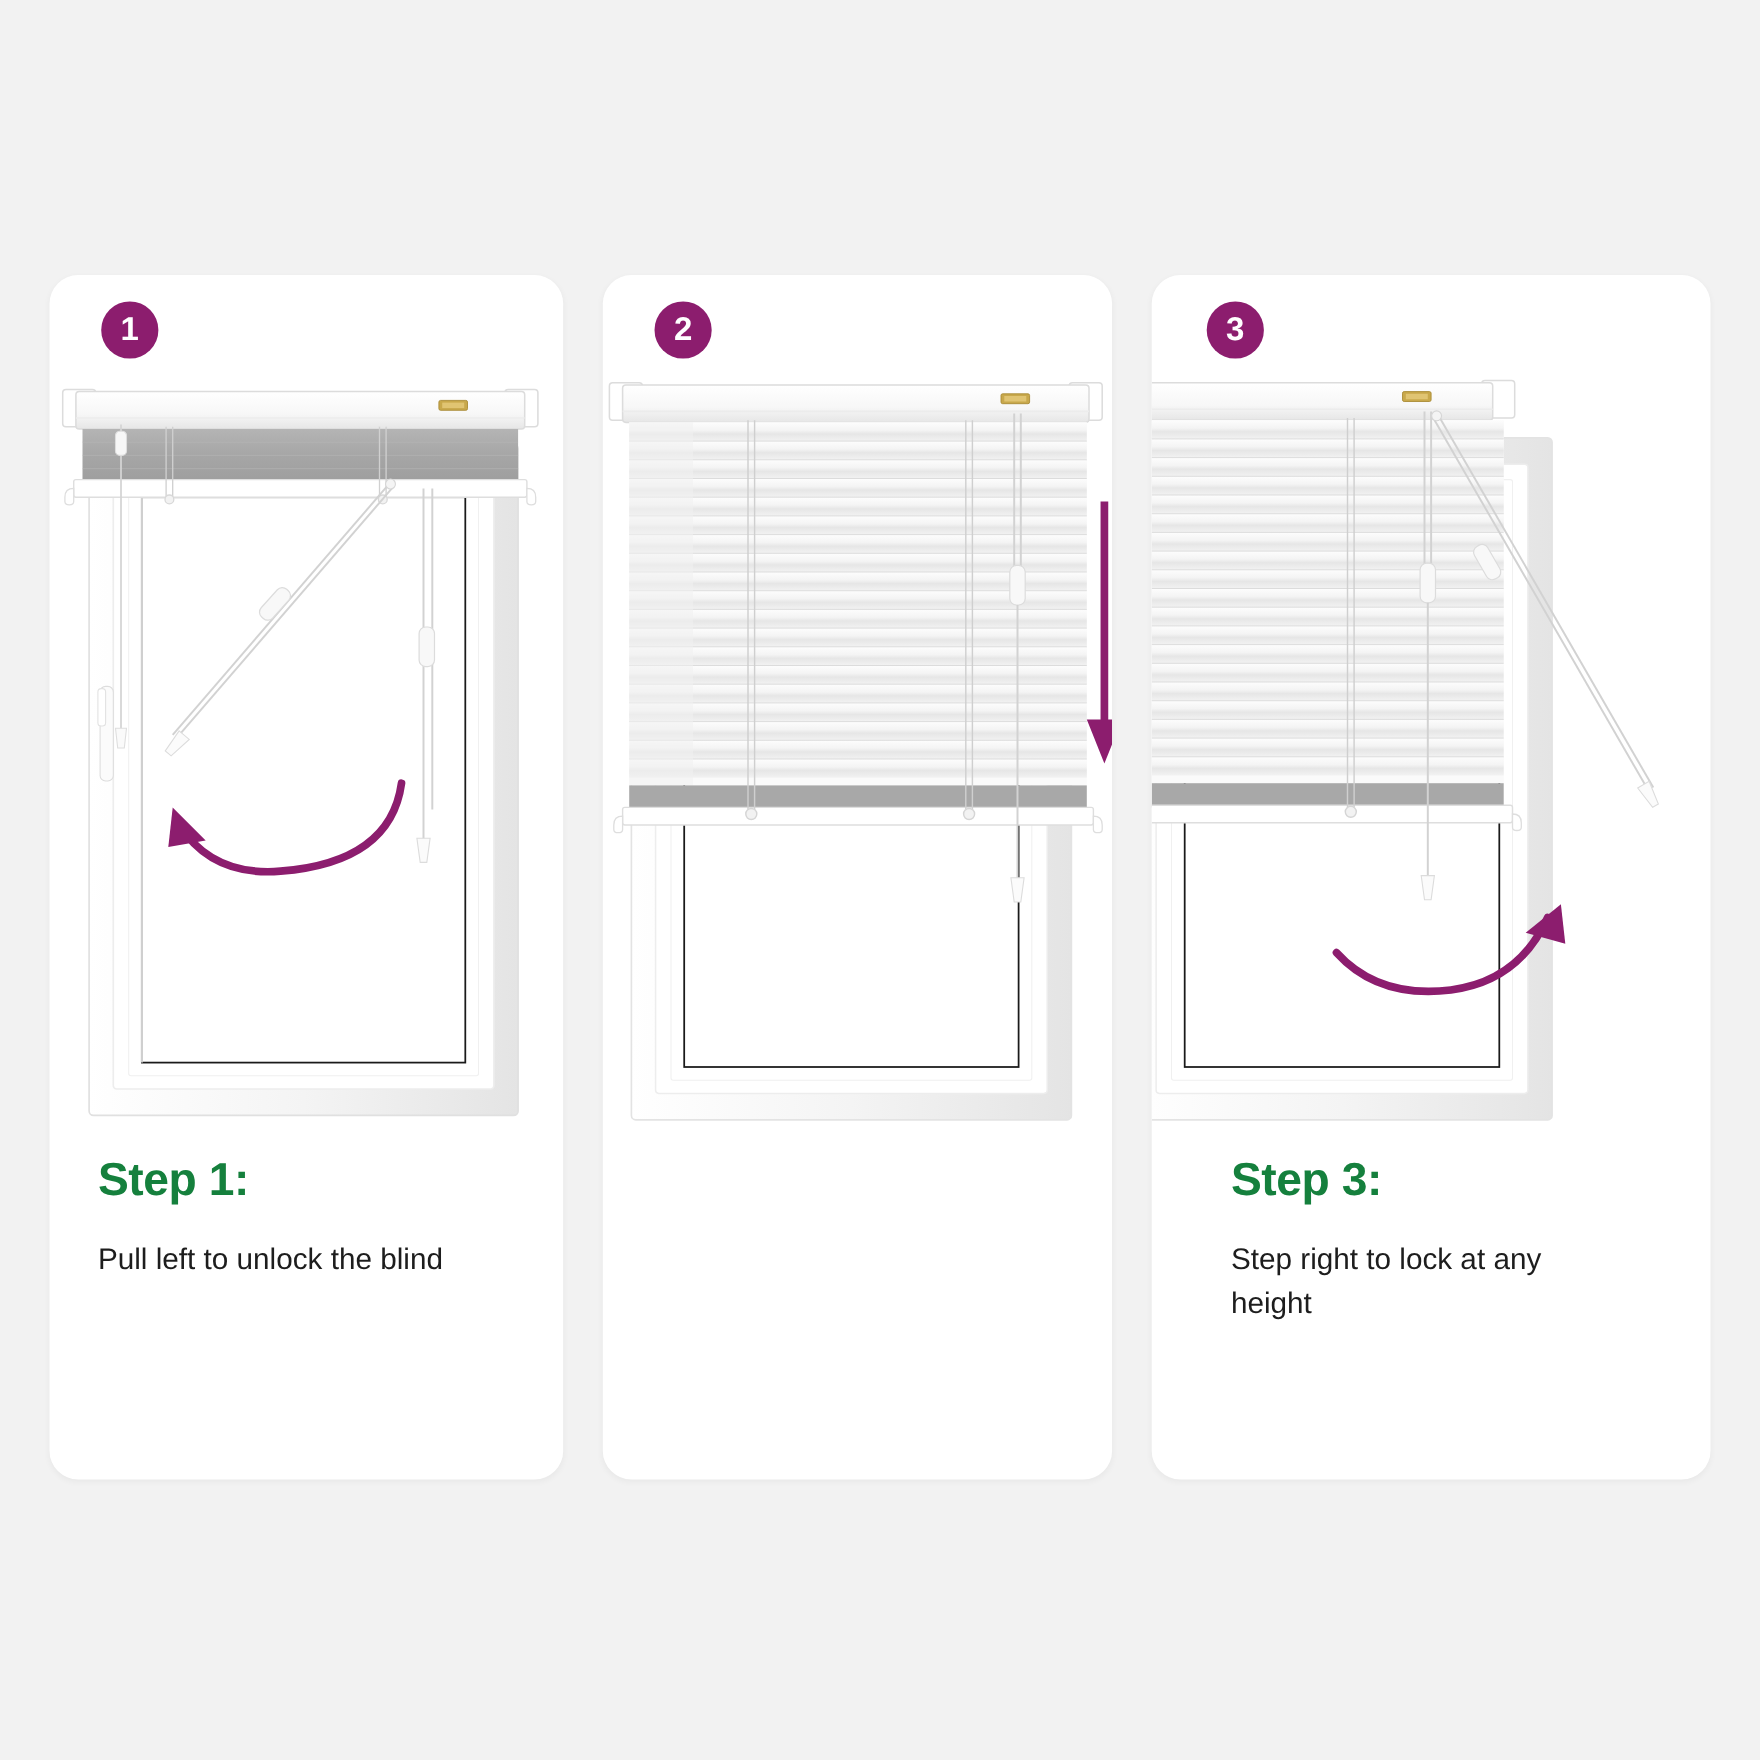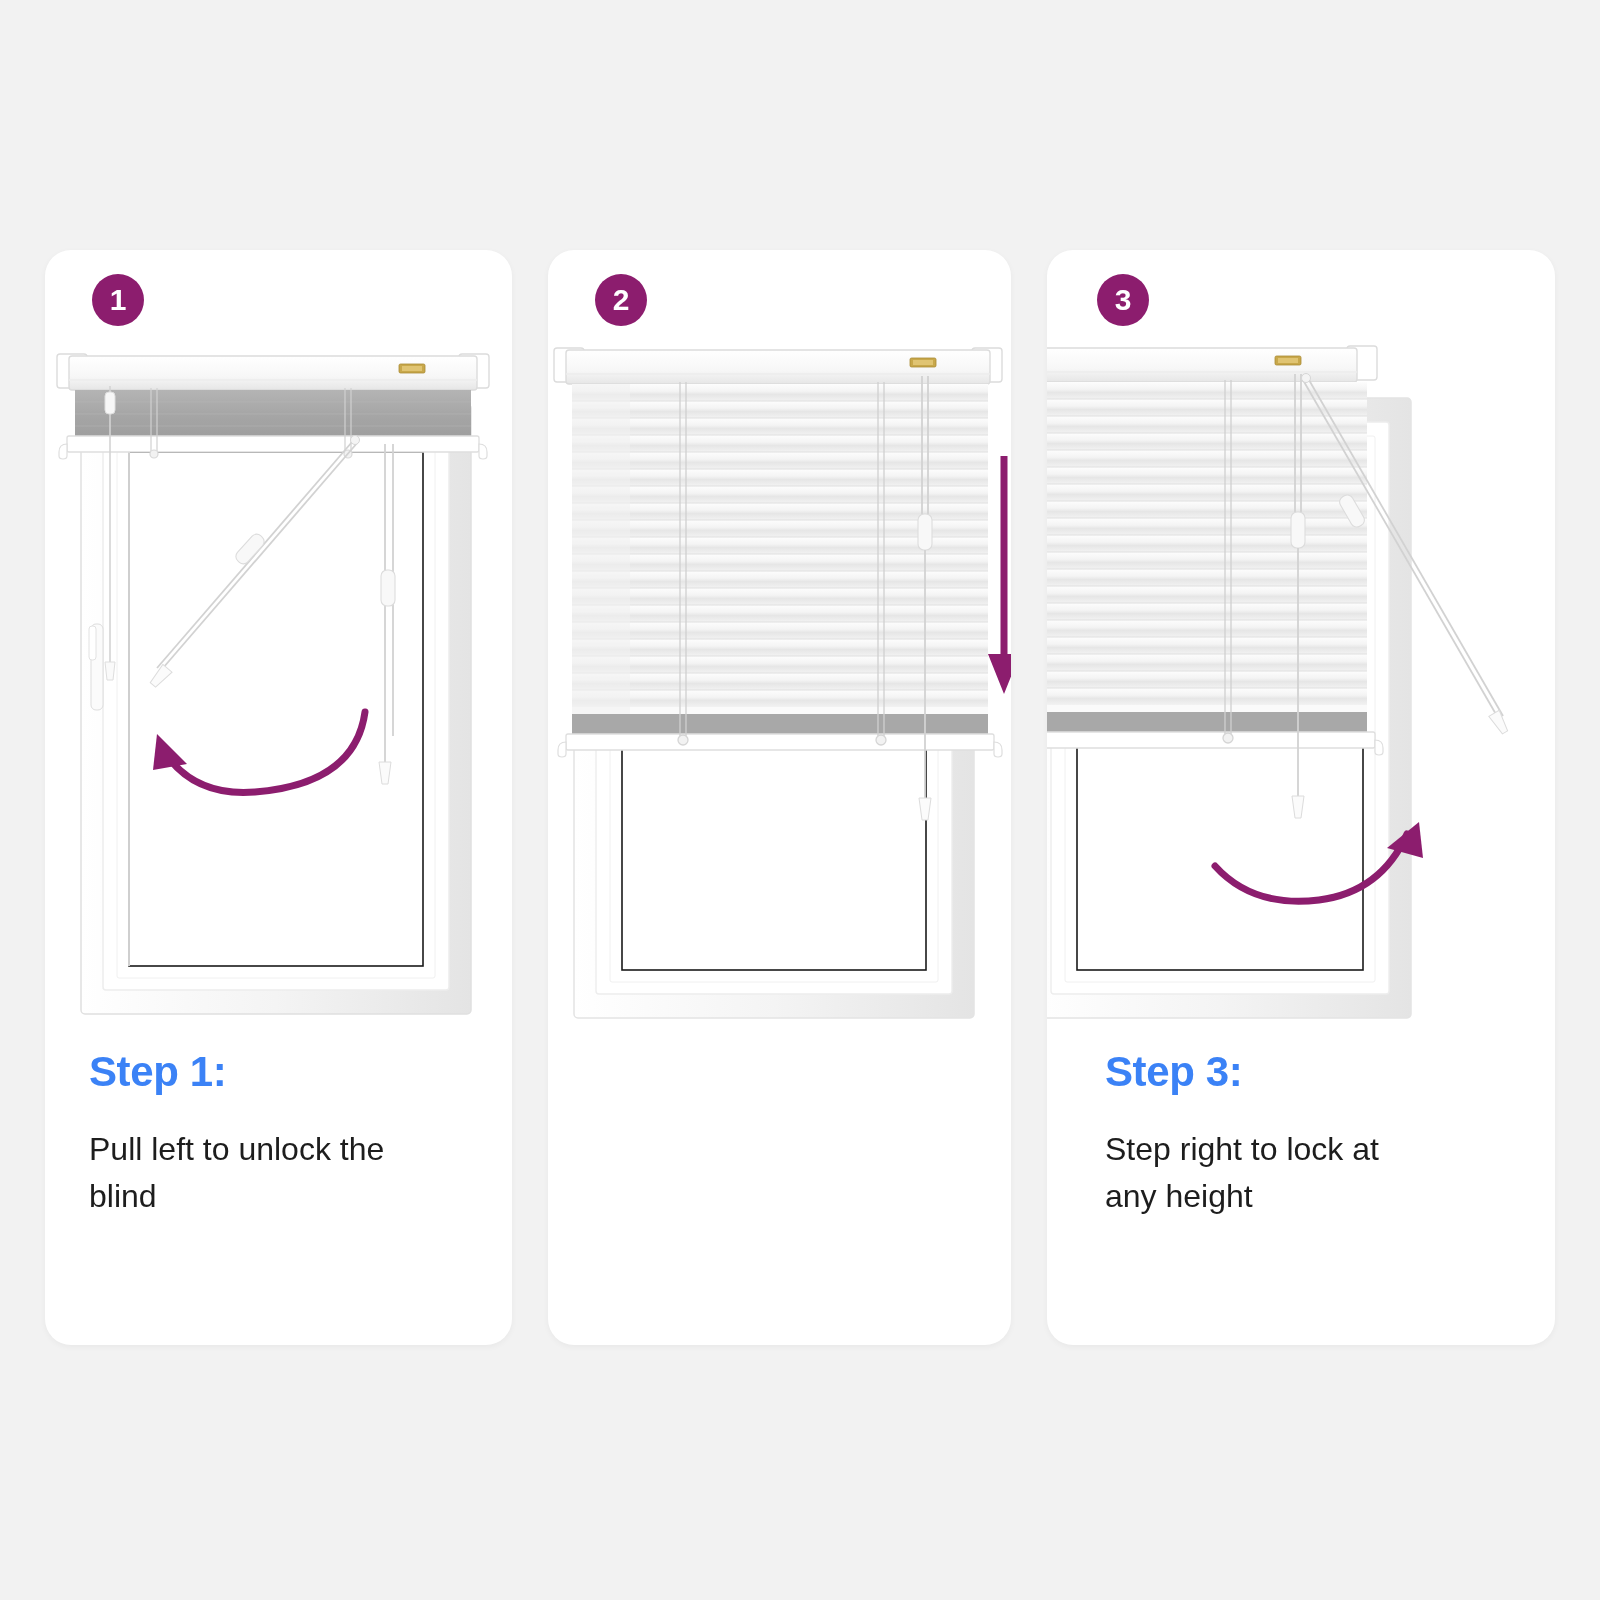--- a/index.html
+++ b/index.html
@@ -64,31 +64,31 @@
   }
   .stage svg { display: block; }
 
   
   .textblock {
     position: absolute;
     left: 44px;
     right: 26px;
     top: 800px;
   }
-  #card-3 .textblock { left: 58px; }
+  #card-3 .textblock { left: 72px; }
   .step-title {
     font-size: 42px;
     font-weight: bold;
-    color: #3b82f6;
+    color: #15803d;
     letter-spacing: -0.4px;
     margin: 0 0 32px 0;
     line-height: 1.05;
   }
   .step-desc {
-    font-size: 32px;
+    font-size: 27px;
     color: #1d1d1d;
     line-height: 1.46;
     margin: 0;
     max-width: 330px;
   }
 </style>
 </head>
 <body>
 
 <div class="board">

